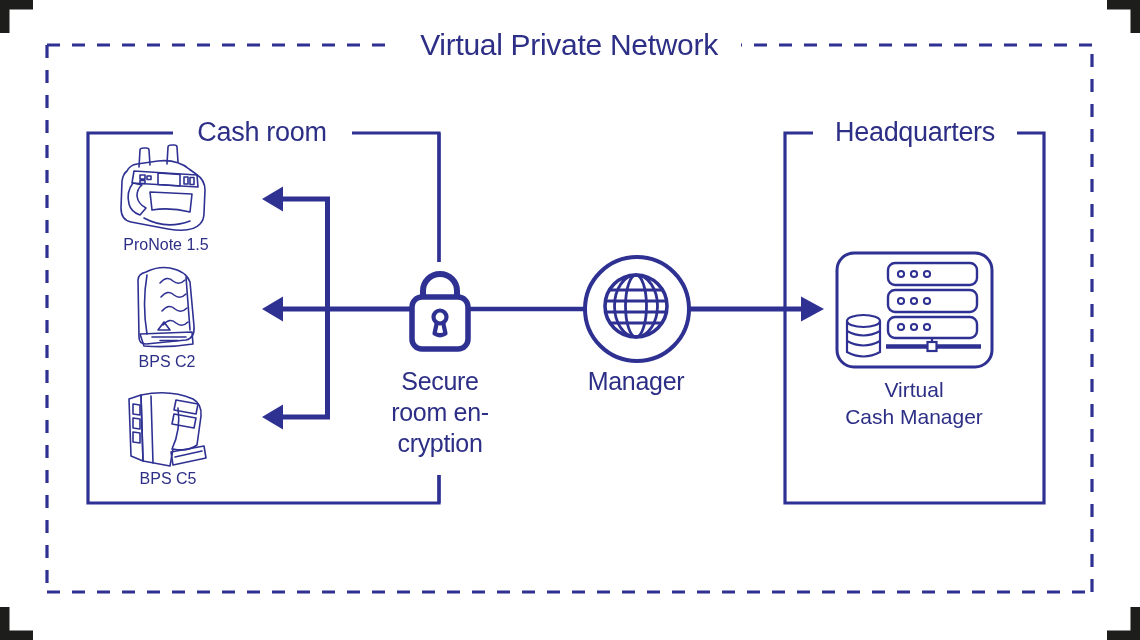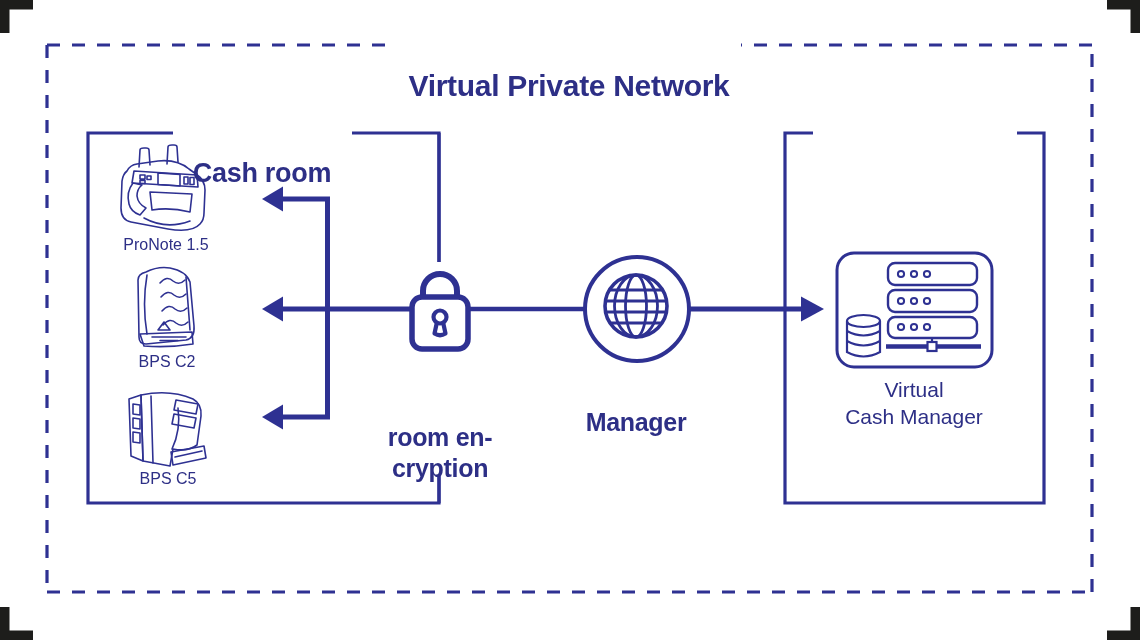--- a/index.html
+++ b/index.html
@@ -14,21 +14,21 @@
     font-family:"Liberation Sans","DejaVu Sans",sans-serif;
     overflow:hidden;
   }
   .stage svg{position:absolute;left:0;top:0;}
   .ln{stroke:var(--primary);fill:none;}
   .fl{fill:var(--primary);stroke:none;}
   .lbl{
     position:absolute;transform:translate(-50%,-50%);
     color:var(--text);white-space:nowrap;text-align:center;line-height:1;
   }
-  .bold{font-weight:700;letter-spacing:-0.3px;margin-top:41px;}
+  .bold{font-weight:400;letter-spacing:-0.3px;}
   .title{font-size:30px;}
   .boxlbl{font-size:27px;text-align:right;}
   .midlbl{font-size:25px;line-height:31px;}
   .devlbl{font-size:16px;font-weight:400;}
   .syslbl{font-size:21px;font-weight:400;line-height:27px;}
 </style>
 </head>
 <body>
 
 <div class="stage">
@@ -156,28 +156,30 @@
         <rect x="927.5" y="342" width="9" height="9"></rect>
         <path stroke-width="4.5" d="M886,346.5 H927.5 M936.5,346.5 H981"></path>
       </g>
     </g>
   </svg>
 
   <div class="lbl bold title" style="left:569px;top:45px;">Virtual Private Network</div>
 
   <div class="lbl bold boxlbl" style="left:262px;top:132px;">Cash room</div>
 
+  <div class="lbl bold boxlbl" style="left:915px;top:132px;">Headquarters</div>
 
   <div class="lbl devlbl" style="left:166px;top:245px;">ProNote 1.5</div>
 
   <div class="lbl devlbl" style="left:167px;top:362px;">BPS C2</div>
 
   <div class="lbl devlbl" style="left:168px;top:479px;">BPS C5</div>
 
   <div class="lbl bold midlbl" style="left:440px;top:412px;">
+    <div>Secure</div>
     <div>room en-</div>
     <div>cryption</div>
   </div>
 
   <div class="lbl bold midlbl" style="left:636px;top:381px;">Manager</div>
 
   <div class="lbl syslbl" style="left:914px;top:403px;">
     <div>Virtual</div>
     <div>Cash Manager</div>
   </div>

